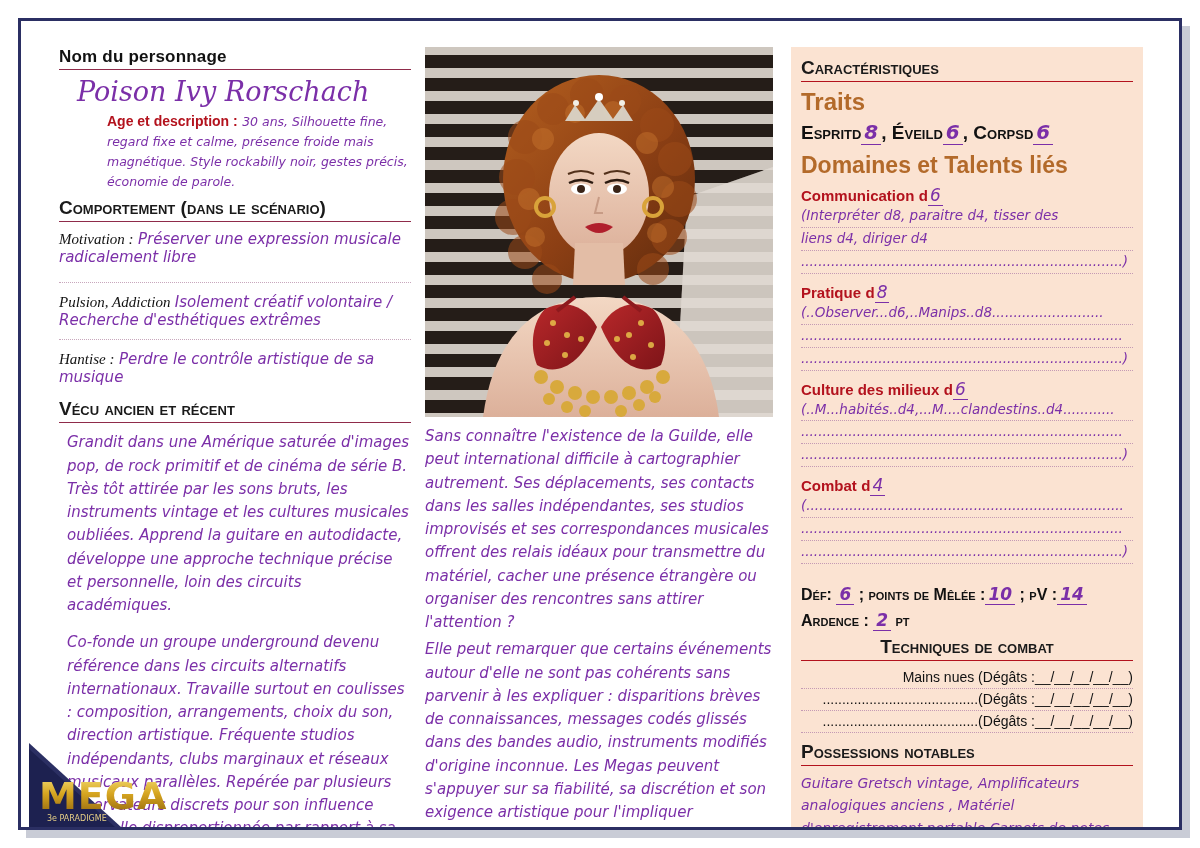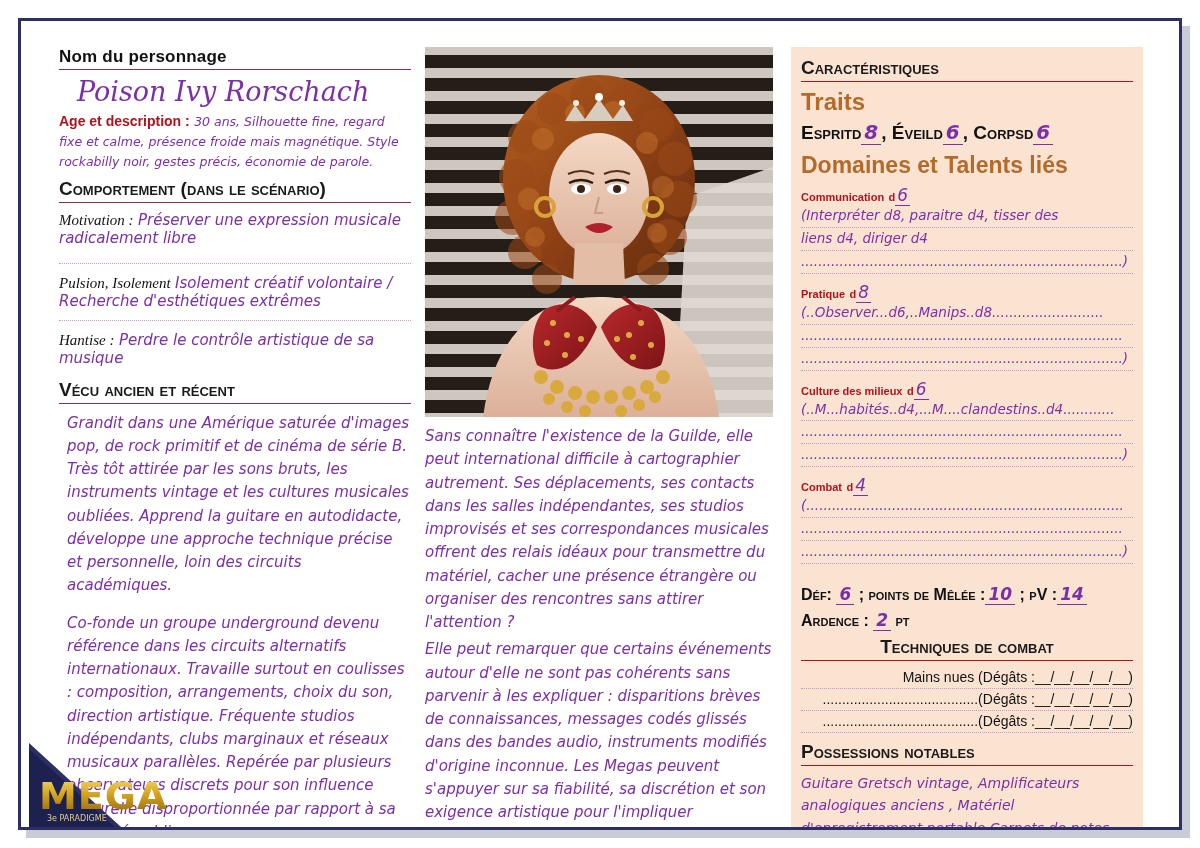--- a/index.html
+++ b/index.html
@@ -189,21 +189,21 @@
     font-family: "DejaVu Sans", sans-serif;
     color: #7b2fa8;
     font-style: italic;
     font-size: 20px;
     border-bottom: 1px solid #7b2fa8;
     padding: 0 3px;
   }
   .dom-name {
     color: #b3121d;
     font-weight: bold;
-    font-size: 11px;
+    font-size: 15px;
   }
   .dom-val {
     font-family: "DejaVu Sans", sans-serif;
     color: #7b2fa8;
     font-style: italic;
     font-size: 17px;
     border-bottom: 1px solid #7b2fa8;
     padding: 0 2px;
   }
   .talent-line {
@@ -264,36 +264,36 @@
 
   <div class="content">
 
     <div class="col-left">
 
       <div class="sec-title">Nom du personnage</div>
       <hr class="rule">
 
       <div class="char-name">Poison Ivy Rorschach</div>
 
-      <div style="margin-top:4px;">
+      <div style="margin-top:4px;margin-left:48px;">
         <span class="label-red">Age et description :</span>
         <span class="handwrite-sm">30 ans, Silhouette fine, regard fixe et calme, présence froide mais magnétique. Style rockabilly noir, gestes précis, économie de parole.</span>
       </div>
 
       <div class="smallcaps" style="margin-top:6px;">Comportement (dans le scénario)</div>
       <hr class="rule">
 
       <div class="kv" style="margin-top:8px;">
         <span class="label-ital">Motivation :</span>
         <span class="val">Préserver une expression musicale radicalement libre</span>
       </div>
       <div class="dotline" style="margin-top:16px;"></div>
 
       <div class="kv" style="margin-top:10px;">
-        <span class="label-ital">Pulsion, Isolement</span>
+        <span class="label-ital">Pulsion, Addiction</span>
         <span class="val">Isolement créatif volontaire / Recherche d'esthétiques extrêmes</span>
       </div>
       <div class="dotline" style="margin-top:10px;"></div>
 
       <div class="kv" style="margin-top:10px;">
         <span class="label-ital">Hantise :</span>
         <span class="val">Perdre le contrôle artistique de sa musique</span>
       </div>
 
       <div class="smallcaps" style="margin-top:12px;">Vécu ancien et récent</div>

